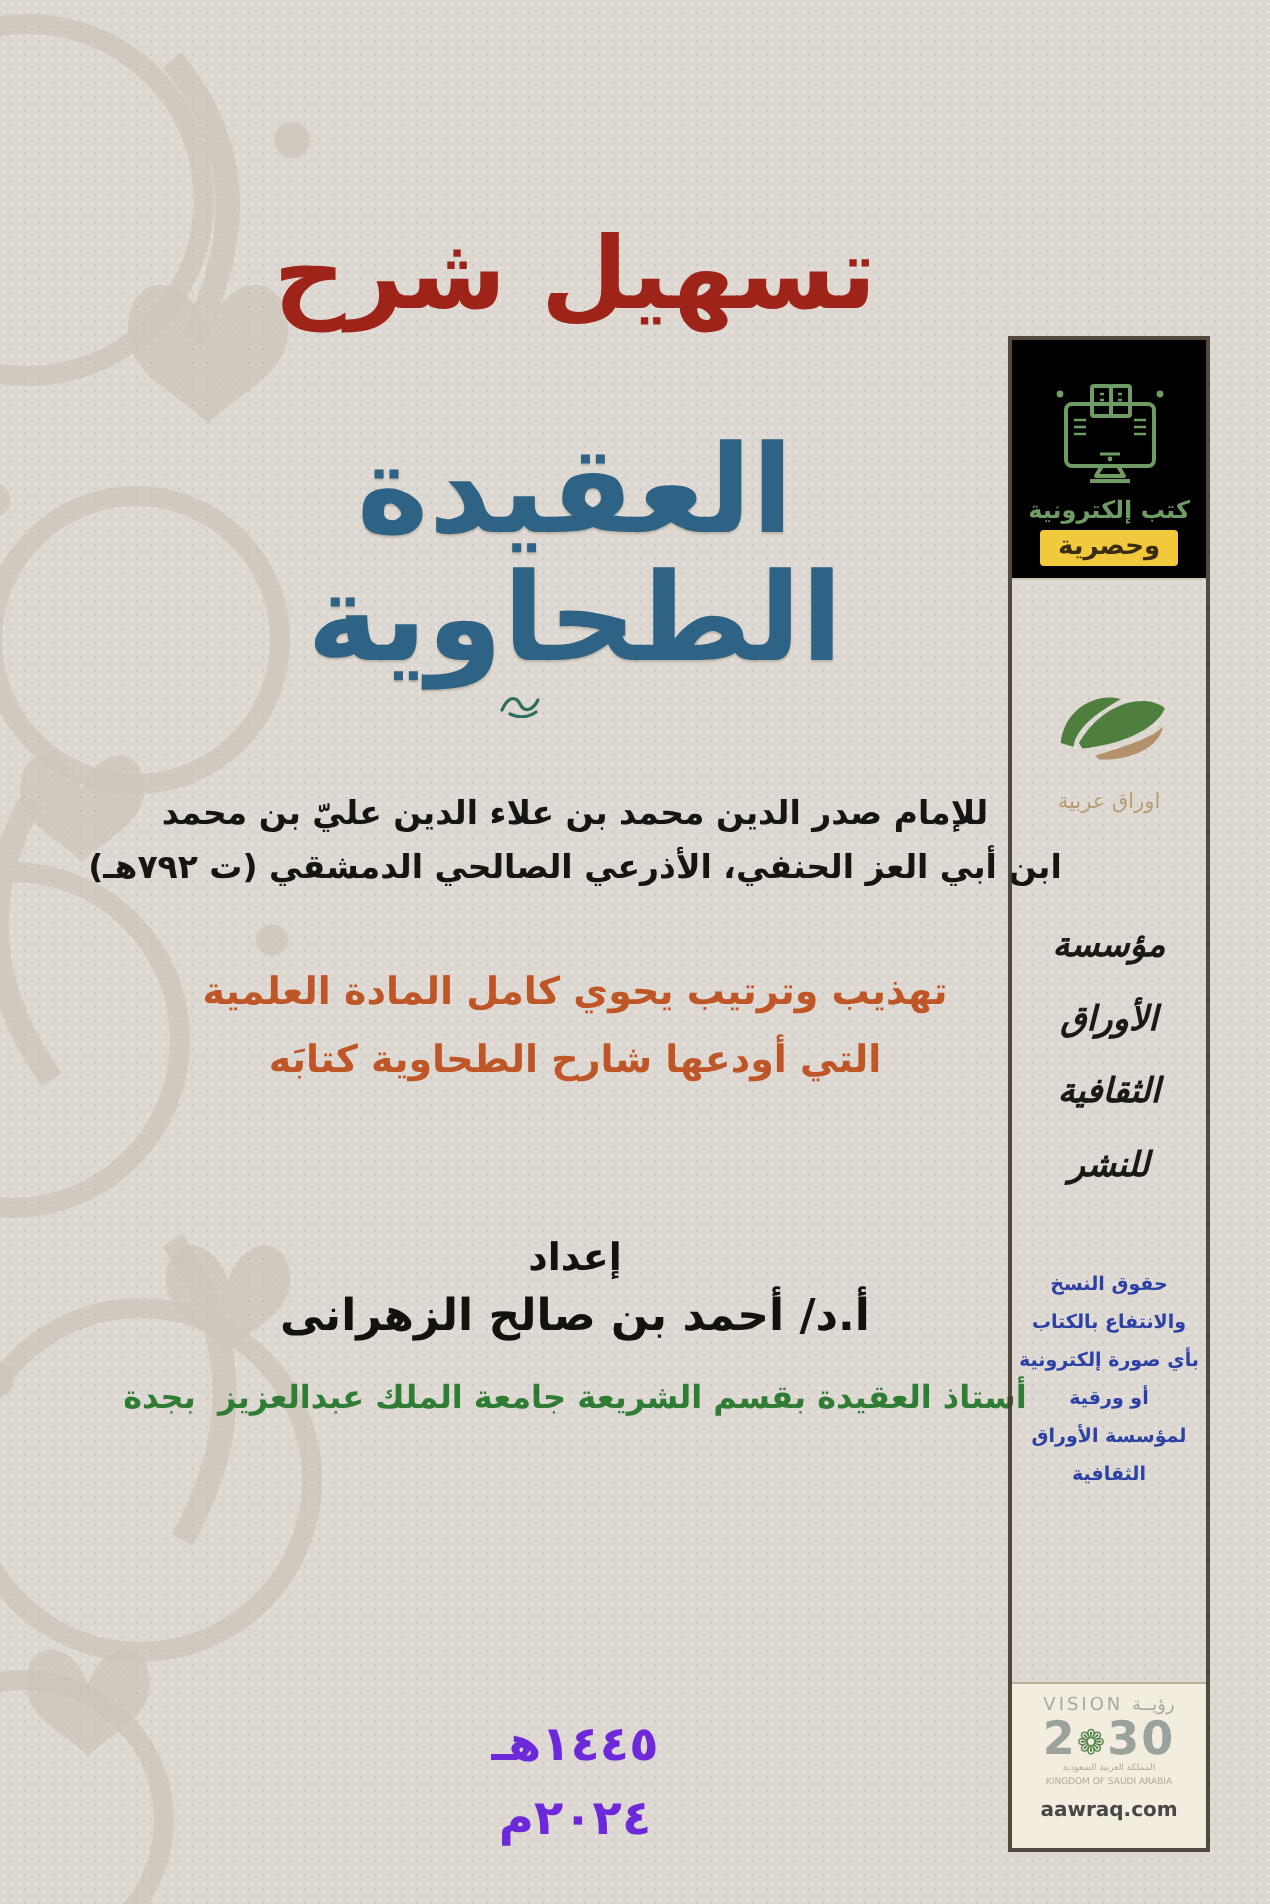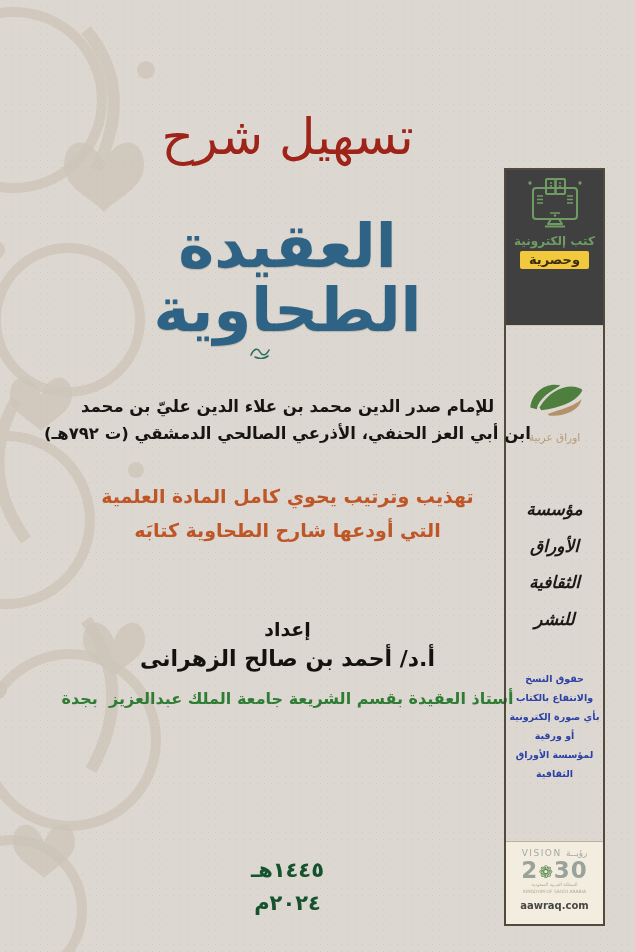--- a/index.html
+++ b/index.html
@@ -15,40 +15,40 @@
     background-image:
       radial-gradient(rgba(255,255,255,0.45) 0.6px, transparent 0.6px),
       radial-gradient(rgba(150,140,126,0.16) 0.6px, transparent 0.6px);
     background-size:4px 4px,7px 7px;
     background-position:0 0,2px 3px;
   }
   .ornament{position:absolute;left:-14px;top:0;opacity:.55;pointer-events:none;}
 
   .main-col{position:absolute;left:35px;top:0;width:505px;text-align:center;direction:rtl;}
   .series-title{position:absolute;top:108px;left:0;right:0;
-    font-size:50px;font-weight:normal;color:#9e2318;letter-spacing:-1px;}
+    font-size:50px;font-weight:bold;color:#9e2318;letter-spacing:-1px;}
   .main-title{position:absolute;top:214px;left:0;right:0;
     font-size:61px;font-weight:bold;color:#2e6385;line-height:1.05;
     letter-spacing:-2px;text-shadow:0 1px 1px rgba(90,70,40,.25);}
   .signature{position:absolute;top:344px;left:0;right:55px;}
   .author{position:absolute;top:393px;left:0;right:0;
     font-size:16.5px;font-weight:bold;color:#171513;line-height:1.65;}
   .subtitle{position:absolute;top:479px;left:0;right:0;
     font-size:19px;font-weight:bold;color:#bf5627;line-height:1.8;}
   .prepared{position:absolute;top:618px;left:0;right:0;color:#14120f;}
   .prepared-label{font-size:19px;font-weight:bold;}
   .preparer-name{font-size:22px;font-weight:bold;margin-top:6px;}
   .preparer-role{font-size:16px;font-weight:bold;color:#2f7c35;margin-top:18px;}
   .years{position:absolute;top:854px;left:0;right:0;
-    font-size:21px;font-weight:bold;color:#14532d;line-height:1.55;}
+    font-size:24px;font-weight:bold;color:#6d28d9;line-height:1.55;}
 
   .sidebar{position:absolute;left:504px;top:168px;width:101px;height:758px;
     border:2px solid rgba(66,58,47,.9);box-sizing:border-box;}
-  .ebook-badge{height:156px;background:#404040;border-bottom:1px solid #cfc7b4;
-    text-align:center;padding-top:7px;box-sizing:border-box;}
+  .ebook-badge{height:120px;background:#000000;border-bottom:1px solid #cfc7b4;
+    text-align:center;padding-top:21px;box-sizing:border-box;}
   .ebook-line1{color:#6f9c63;font-size:12px;font-weight:bold;direction:rtl;margin-top:1px;}
   .ebook-line2{display:inline-block;background:#f2c83c;color:#3a2c10;font-size:13px;
     font-weight:bold;padding:1px 9px 2px;margin-top:3px;border-radius:2px;direction:rtl;}
   .awraq-logo{margin-top:52px;text-align:center;}
   .awraq-text{color:#b89c76;font-size:10.5px;direction:rtl;margin-top:1px;}
   .publisher{margin-top:48px;text-align:center;font-size:17px;font-weight:bold;
     color:#1b1916;line-height:2.15;direction:rtl;font-style:italic;}
   .copyright{margin-top:32px;text-align:center;font-size:9.5px;font-weight:bold;
     color:#2c41a5;line-height:2.0;direction:rtl;}
   .vision-box{position:absolute;bottom:0;left:0;right:0;height:83px;background:#f3ede0;

